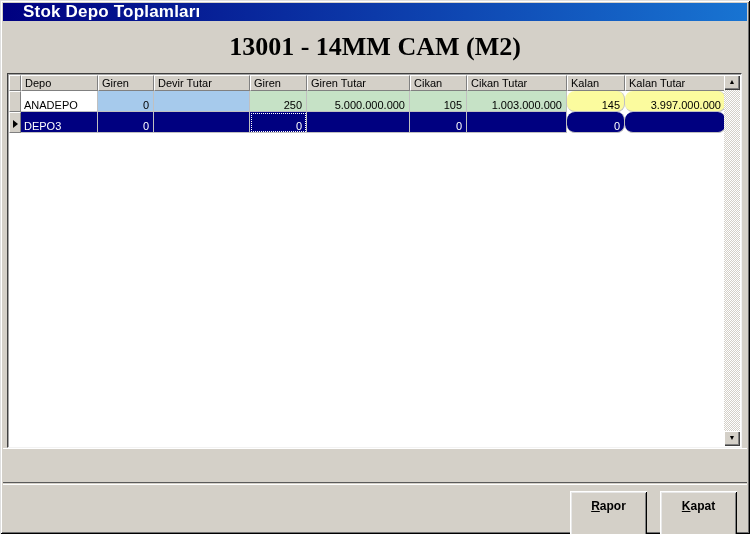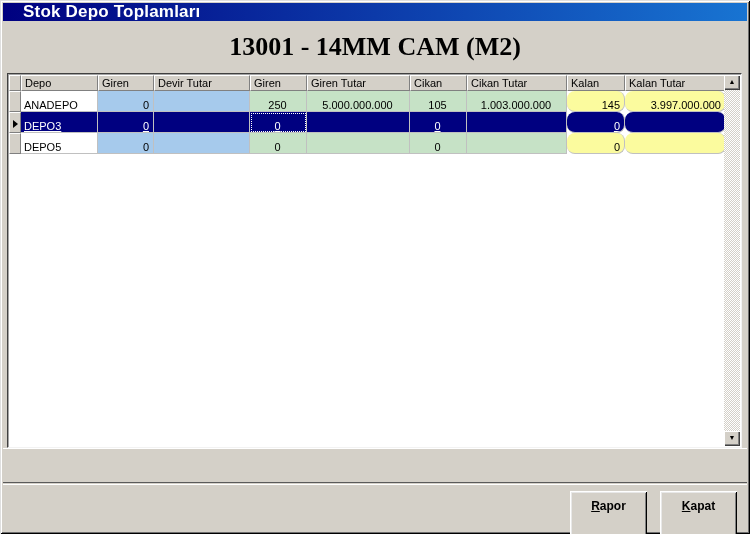--- a/index.html
+++ b/index.html
@@ -46,29 +46,29 @@
     border-right: 1px solid #808080; border-bottom: 1px solid #808080;
   }
   tbody td {
     height: 17px; padding: 8px 2px 0 3px; color: #000;
     border-right: 1px solid var(--grid-line);
     border-bottom: 1px solid var(--grid-line);
   }
   td.num { text-align: right; padding-right: 4px; }
   td.c-white  { background: #fff; }
   td.c-blue   { background: var(--col-blue); }
-  td.c-green  { background: var(--col-green); text-align: center; }
+  td.c-green  { background: var(--col-green); }
   td.c-yellow { background: var(--col-yellow); border-radius: 8px; }
 
   td.sel {
     background: var(--face); padding: 0; text-align: center;
     border-top: 1px solid #fff; border-left: 1px solid #fff;
     border-right: 1px solid #808080; border-bottom: 1px solid #808080;
   }
-  tr.selected td:not(.sel) { background: var(--selected-bg); color: #fff; text-decoration: underline; }
+  tr.selected td:not(.sel) { background: var(--selected-bg); color: #fff; }
   td.focus-cell { outline: 1px dotted #fff; outline-offset: -2px; }
 
   .arrow-icon {
     display: inline-block; width: 0; height: 0; margin-top: 4px;
     border-left: 5px solid #000; border-top: 4px solid transparent; border-bottom: 4px solid transparent;
   }
 
   .scrollbar {
     position: absolute; top: 1px; right: 1px; bottom: 1px; width: 16px;
     background-color: var(--face);
@@ -163,32 +163,20 @@
               <td class="c-white">DEPO3</td>
               <td class="c-blue num">0</td>
               <td class="c-blue num"></td>
               <td class="c-green num focus-cell">0</td>
               <td class="c-green num"></td>
               <td class="c-green num">0</td>
               <td class="c-green num"></td>
               <td class="c-yellow num">0</td>
               <td class="c-yellow num"></td>
             </tr>
-            <tr>
-              <td class="sel"></td>
-              <td class="c-white">DEPO5</td>
-              <td class="c-blue num">0</td>
-              <td class="c-blue num"></td>
-              <td class="c-green num">0</td>
-              <td class="c-green num"></td>
-              <td class="c-green num">0</td>
-              <td class="c-green num"></td>
-              <td class="c-yellow num">0</td>
-              <td class="c-yellow num"></td>
-            </tr>
           </tbody>
       </table>
     </div>
     <div class="scrollbar">
       <div class="sb-btn sb-up">▲</div>
       <div class="sb-btn sb-down">▼</div>
     </div>
   </div>
 
   <div class="panel-mid"></div>

